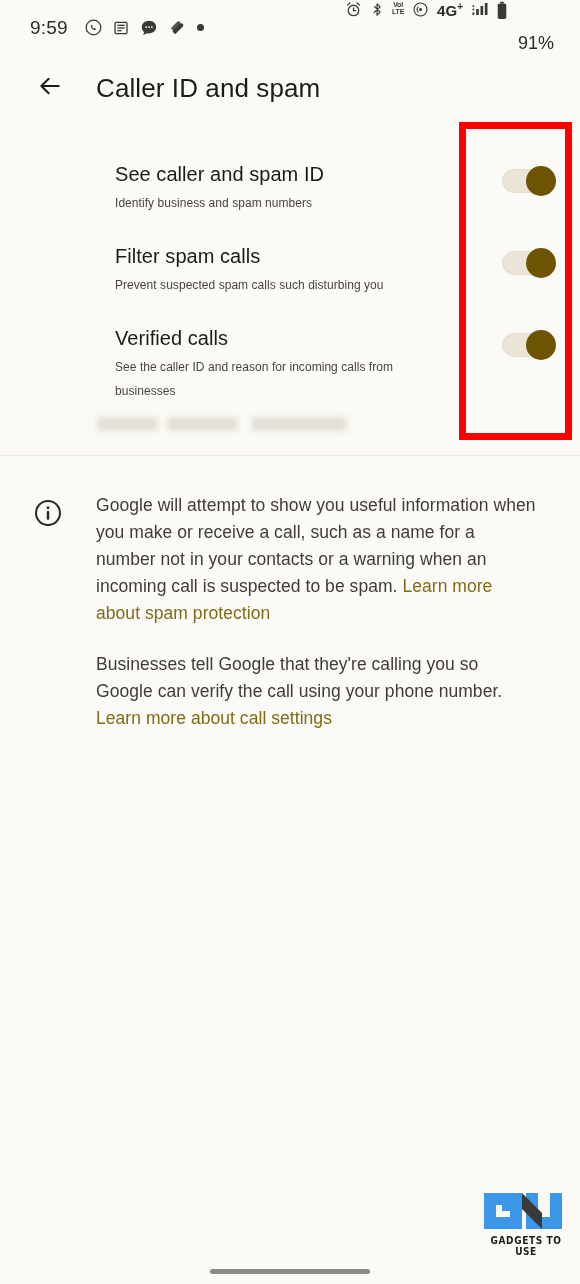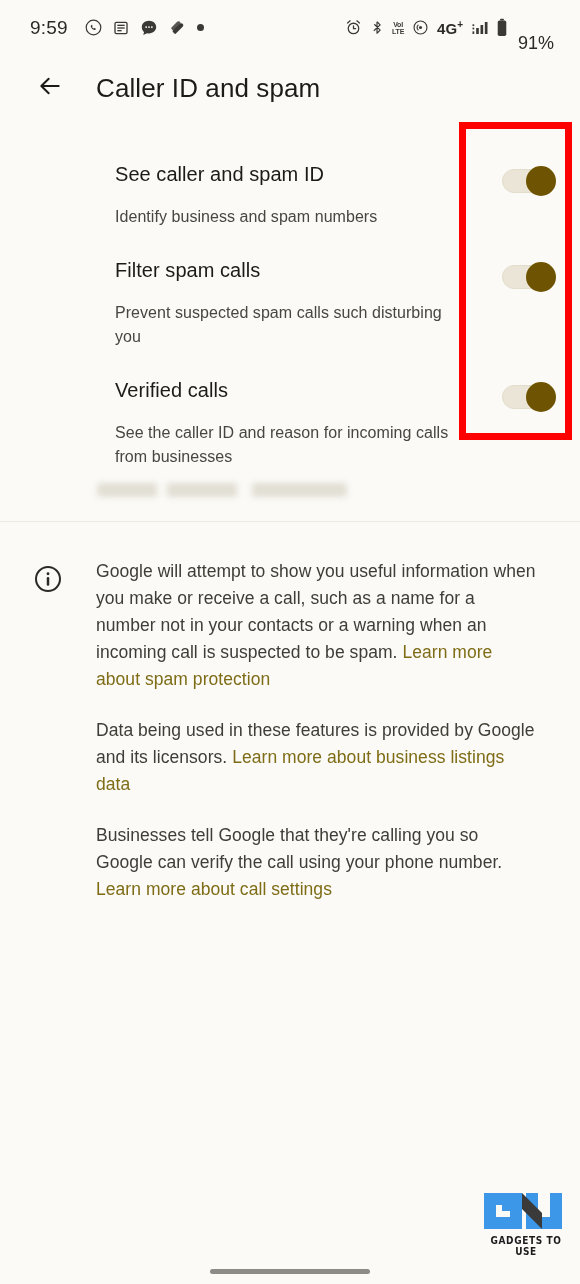--- a/index.html
+++ b/index.html
@@ -15,21 +15,21 @@
   
   .statusbar{
     height:52px;
     display:flex;
     align-items:center;
     justify-content:space-between;
     padding:3px 26px 0 30px;
   }
   .sb-left{ display:flex; align-items:center; gap:11px; }
   .sb-time{ font-size:19px; font-weight:500; letter-spacing:.2px; color:#2b2a27; margin-right:6px;}
-  .sb-right{ display:flex; align-items:center; gap:8px; }
+  .sb-right{ display:flex; align-items:flex-start; gap:8px; }
   .sb-ico{ display:inline-flex; align-items:center; justify-content:center; color:#3a3936; }
   .volte{
     font-size:7px; font-weight:700; line-height:7px; text-align:center;
     color:#3a3936; letter-spacing:-.2px;
   }
   .fourg{ font-size:15px; font-weight:600; color:#2b2a27; }
   .fourg sup{ font-size:10px; }
   .batt-pct{ font-size:18px; font-weight:500; color:#2b2a27; margin-left:2px;margin-top:32px;}
   .dot-ico{ width:7px;height:7px;border-radius:50%;background:#3a3936; }
 
@@ -62,24 +62,24 @@
     position:relative;
   }
   .row-text{ flex:1; padding-right:24px; max-width:378px;}
   .row-title{
     font-size:20px;
     color:#1c1b18;
     line-height:27px;
     letter-spacing:.05px;
   }
   .row-sub{
-    font-size:16px;
+    font-size:12px;
     color:#49463f;
     line-height:24px;
-    margin-top:17px;
+    margin-top:3px;
     letter-spacing:.05px;
   }
   .toggle-wrap{
     width:74px;
     display:flex;
     align-items:center;
     justify-content:flex-end;
     padding-top:8px;
     cursor:pointer;
   }
@@ -323,23 +323,20 @@
         <circle cx="12" cy="12" r="9.6" fill="none" stroke="#2b2a27" stroke-width="1.6"></circle>
         <circle cx="12" cy="7.8" r="1.15" fill="#2b2a27"></circle>
         <rect x="11" y="10.4" width="2" height="7" rx=".9" fill="#2b2a27"></rect>
       </svg>
   </div>
   <div class="info-body">
     <p class="info-p">
       <span>Google will attempt to show you useful information when you make or receive a call, such as a name for a number not in your contacts or a warning when an incoming call is suspected to be spam. </span><span class="lnk">Learn more about spam protection</span>
     </p>
     <p class="info-p">
-      <span>Data being used in these features is provided by Google and its licensors. </span><span class="lnk">Learn more about business listings data</span>
-    </p>
-    <p class="info-p">
       <span>Businesses tell Google that they're calling you so Google can verify the call using your phone number. </span><span class="lnk">Learn more about call settings</span>
     </p>
   </div>
 </div>
 
 <div class="watermark">
   <svg width="92" height="40" viewBox="0 0 92 40">
     <path d="M4 2 H42 V14 H16 V26 H30 V20 H22 V12 H42 V38 H4 Z" fill="#3C97E8"></path>
     <path d="M46 2 H58 V26 H70 V2 H82 V38 H46 Z" fill="#3C97E8"></path>
     <path d="M42 2 L62 22 L62 38 L42 18 Z" fill="#3a3a3a"></path>

